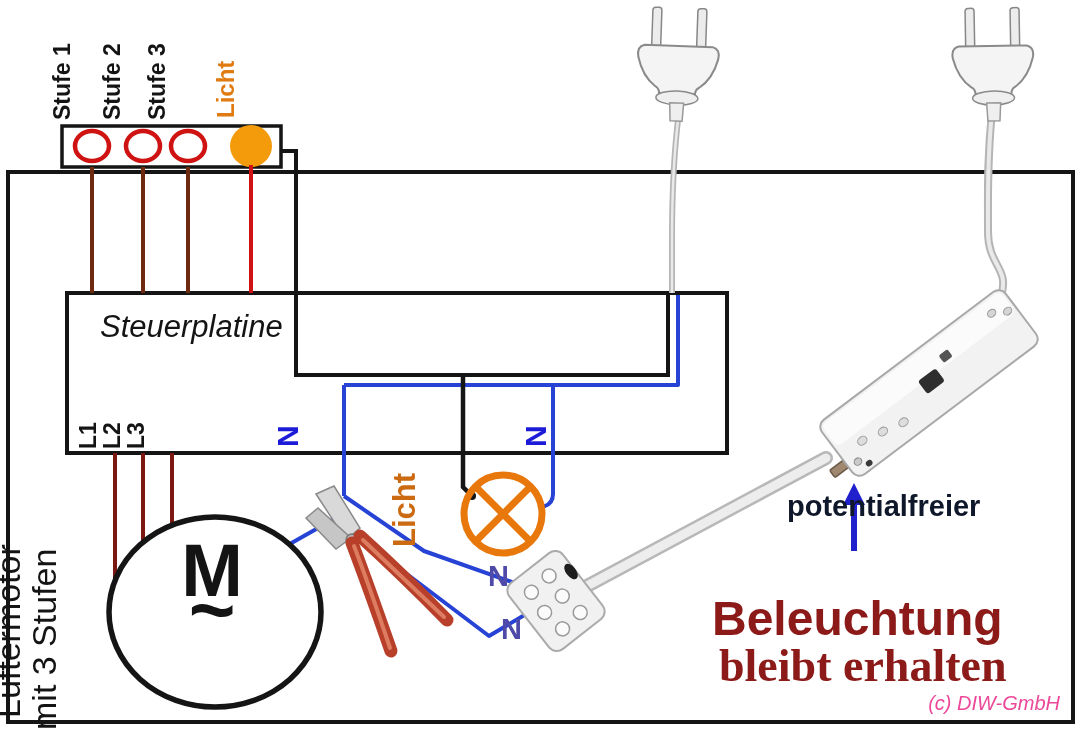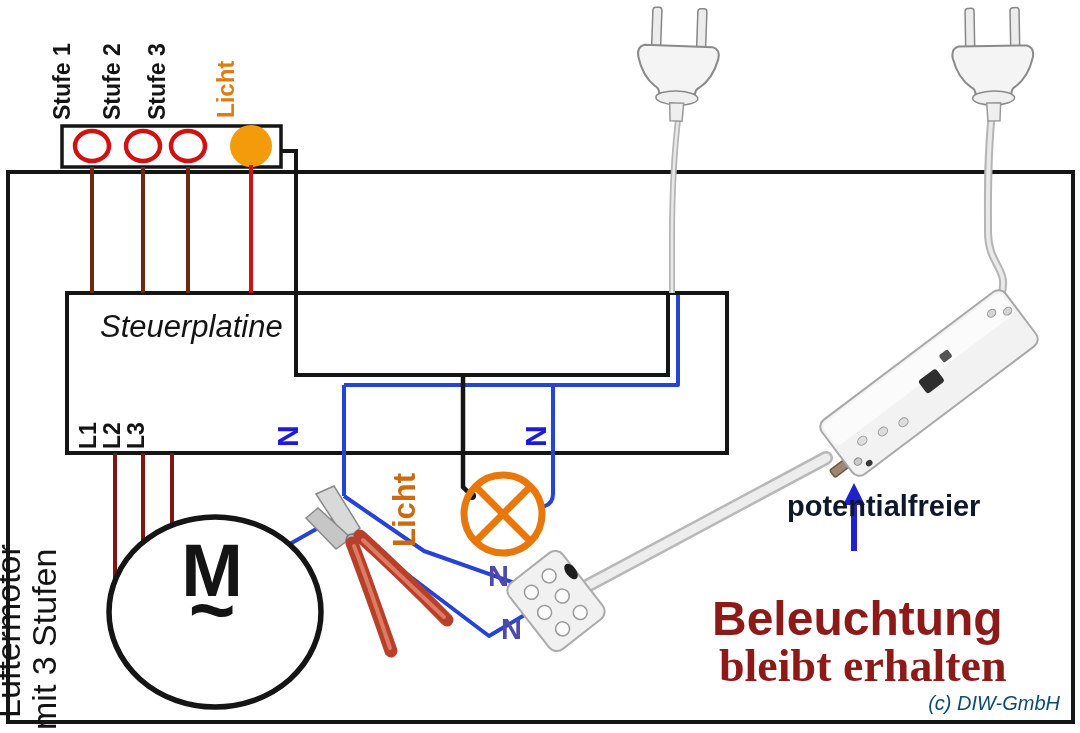--- a/index.html
+++ b/index.html
@@ -15,21 +15,21 @@
   .nbus{font-size:30px;font-weight:bold;line-height:30px;color:#1B1BD8;}
   .nterm{font-size:29px;font-weight:600;line-height:30px;color:#4F4AA8;}
   .boxlabel{font-size:31px;font-style:italic;line-height:34px;}
   .mainslbl{font-size:31px;font-weight:bold;line-height:34px;}
   .lamp-lbl{font-size:31px;font-weight:bold;line-height:32px;color:#CC6A12;}
   .motorcap{font-size:34px;line-height:38px;}
   .relaylbl{font-size:29px;font-weight:bold;line-height:32px;color:#0f172a;}
   .rating{font-size:27px;line-height:30px;color:#141414;}
   .slogan1{font-size:48px;font-weight:bold;line-height:48px;color:#8B1A18;}
   .slogan2{font-size:46px;font-weight:bold;line-height:46px;color:#8B1A18;}
-  .copy{font-size:20px;font-style:italic;line-height:22px;color:#0c4a6e;text-align:right;width:180px;}
+  .copy{font-size:20px;font-style:italic;line-height:22px;color:#ec4899;text-align:right;width:180px;}
   .msym{font-size:74px;font-weight:bold;line-height:74px;width:80px;text-align:center;}
   .acsym{font-size:80px;font-weight:bold;line-height:80px;width:90px;text-align:center;}
 </style>
 </head>
 <body>
 
 <div id="stage">
 
   <svg id="wires" width="1080" height="733" viewBox="0 0 1080 733">
 

